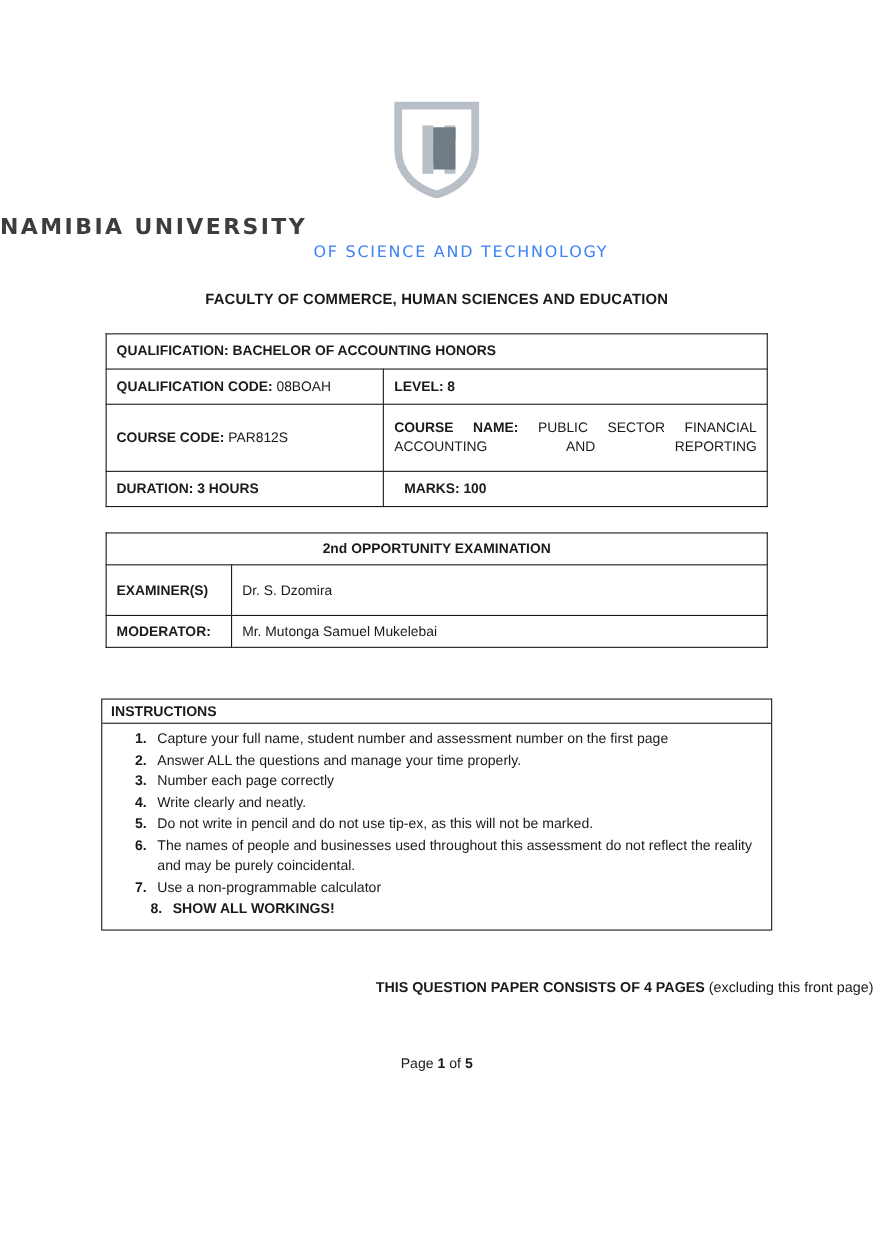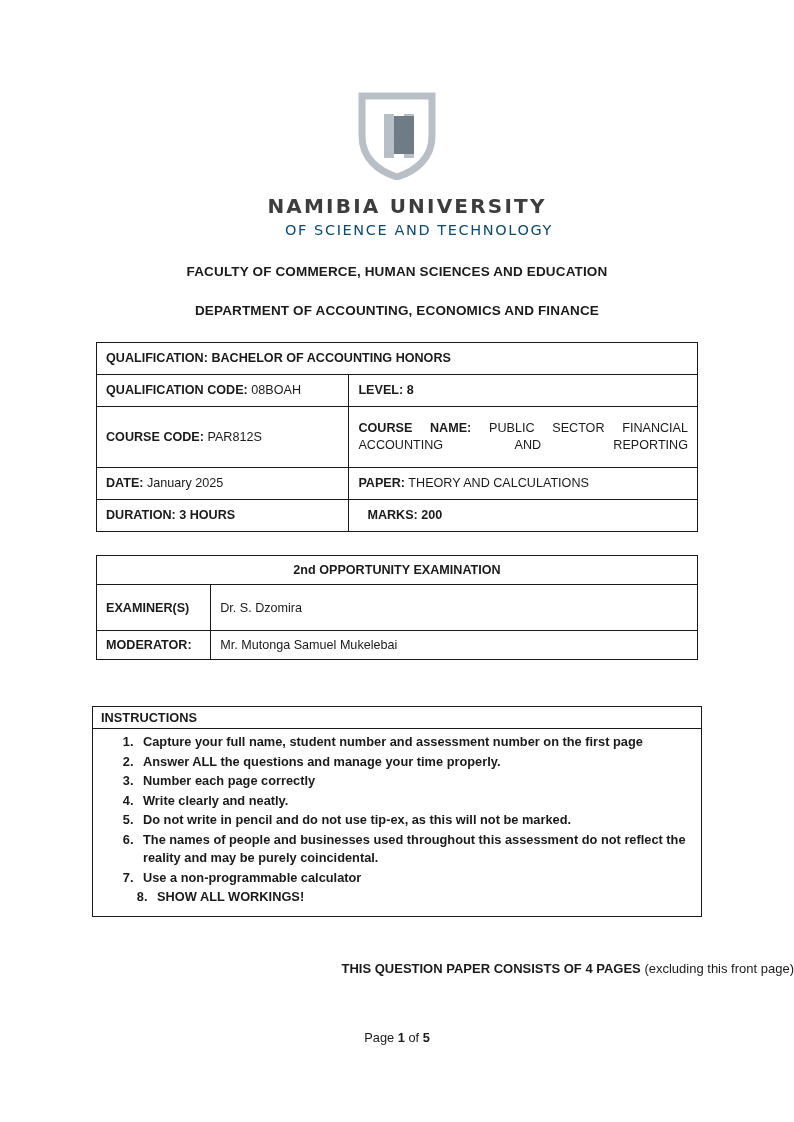--- a/index.html
+++ b/index.html
@@ -32,36 +32,34 @@
   }
   .logo {
     width: 82px;
     height: 88px;
     position: relative;
   }
   .logo svg { display: block; }
 
   
   .uni-name {
-    text-align: center;
     margin-top: 14px;
     letter-spacing: 2.2px;
     font-size: 20px;
     font-weight: 700;
     color: #3d3d3d;
     font-family: "DejaVu Sans", sans-serif;
-    padding-left: 20px;
   }
   .uni-sub {
     text-align: center;
     margin-top: 4px;
     letter-spacing: 1.6px;
     font-size: 14.5px;
     font-weight: 400;
-    color: #0c4a6e;
+    color: #3b82f6;
     font-family: "DejaVu Sans", sans-serif;
     padding-left: 44px;
   }
 
   .faculty {
     text-align: center;
     margin-top: 26px;
     font-size: 13.5px;
     font-weight: 700;
     letter-spacing: 0.15px;
@@ -135,21 +133,21 @@
   }
   ol.instr-list {
     margin: 0;
     padding-left: 36px;
     font-size: 12.8px;
     line-height: 1.45;
   }
   ol.instr-list li {
     padding-left: 6px;
     margin-bottom: 1px;
-    font-weight: 700;
+    font-weight: 400;
   }
   ol.instr-list li::marker {
     font-weight: 700;
   }
   ol.instr-list li.bold {
     font-weight: 700;
     margin-left: 14px;
   }
 
   
@@ -180,21 +178,20 @@
         <path d="M38 24 L58 24 L58 62 L38 62 Z" fill="#6f7c85"></path>
         <path d="M38 24 L58 24 L58 34 L38 58 Z" fill="#6f7c85"></path>
       </svg>
     </div>
   </div>
 
   <div class="uni-name">NAMIBIA UNIVERSITY</div>
   <div class="uni-sub">OF SCIENCE AND TECHNOLOGY</div>
 
   <div class="faculty">FACULTY OF COMMERCE, HUMAN SCIENCES AND EDUCATION</div>
-  <div class="department">DEPARTMENT OF ACCOUNTING, ECONOMICS AND FINANCE</div>
 
   <table class="info-table">
     <colgroup>
         <col style="width:42%">
         <col style="width:58%">
       </colgroup>
     <tbody>
       <tr>
         <td colspan="2" class="lbl">QUALIFICATION: BACHELOR OF ACCOUNTING HONORS</td>
       </tr>
@@ -212,32 +209,22 @@
         <td>
           <span class="lbl">COURSE CODE:</span>
           <span class="val">PAR812S</span>
         </td>
         <td class="course-name-cell">
           <span class="lbl">COURSE NAME:</span>
           <span class="val">PUBLIC SECTOR FINANCIAL ACCOUNTING AND REPORTING</span>
         </td>
       </tr>
       <tr>
-        <td>
-          <span class="lbl">DATE:</span>
-          <span class="val">January 2025</span>
-        </td>
-        <td>
-          <span class="lbl">PAPER:</span>
-          <span class="val">THEORY AND CALCULATIONS</span>
-        </td>
-      </tr>
-      <tr>
         <td class="lbl">DURATION: 3 HOURS</td>
-        <td class="lbl" style="padding-left:18px">MARKS: 200</td>
+        <td class="lbl" style="padding-left:18px">MARKS: 100</td>
       </tr>
     </tbody>
   </table>
 
   <table class="exam-table">
     <colgroup>
         <col style="width:19%">
         <col style="width:81%">
       </colgroup>
     <tbody>

